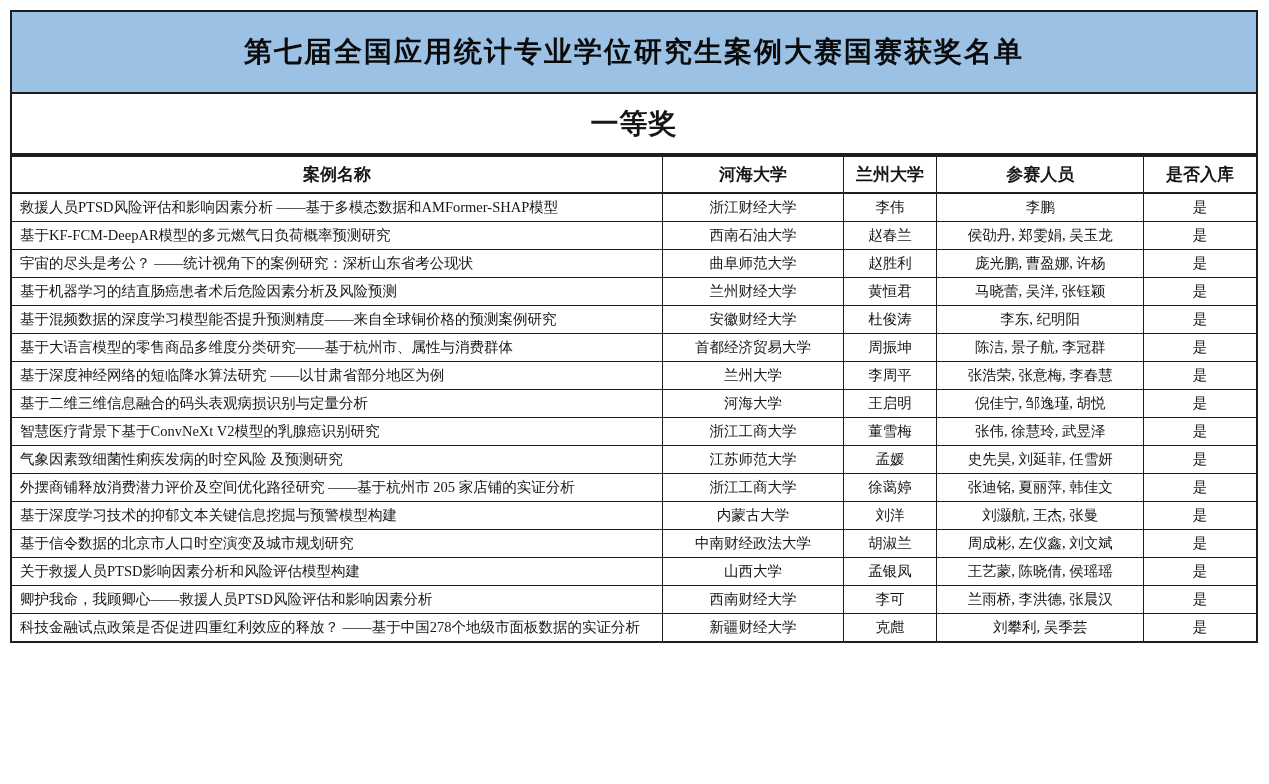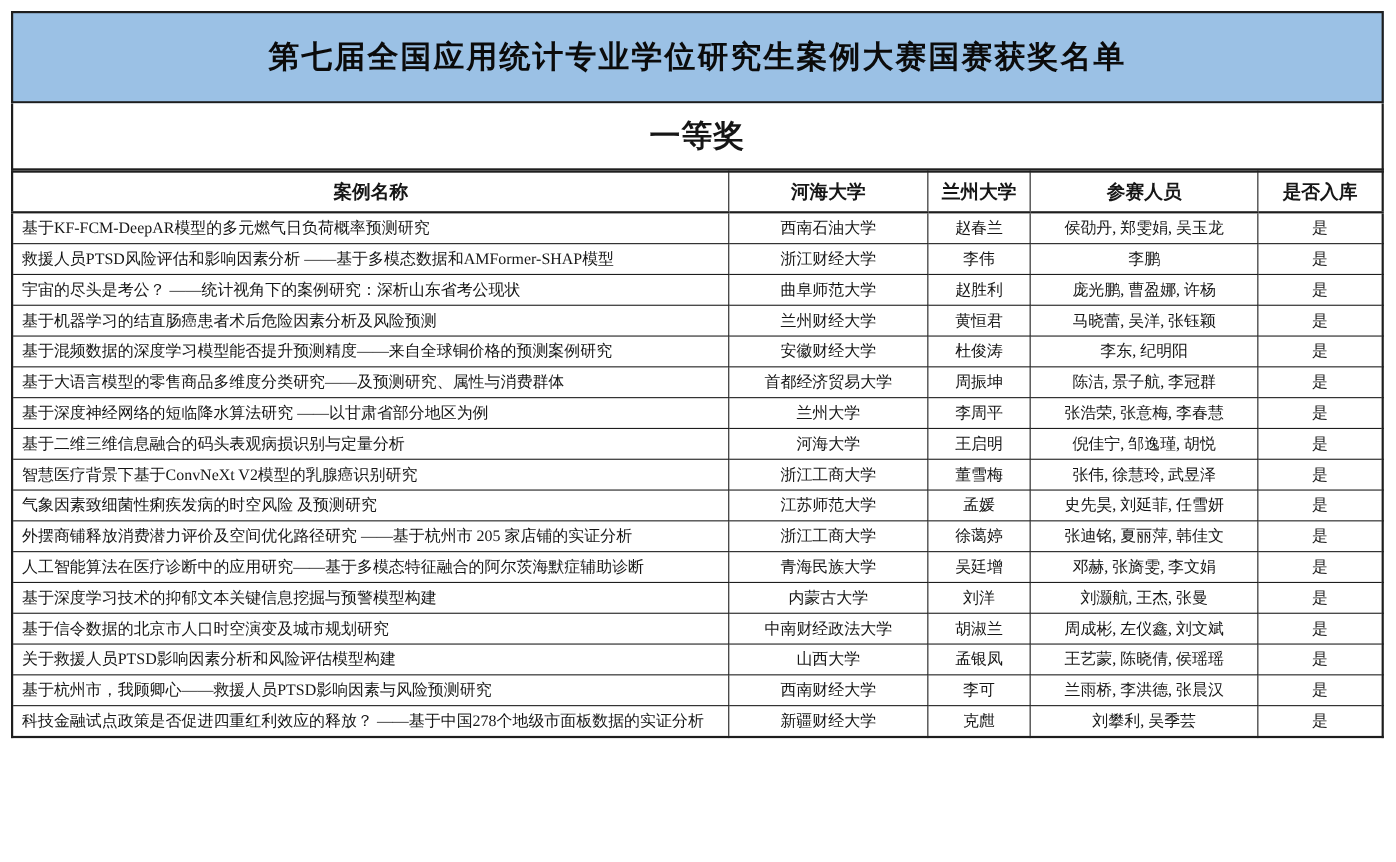--- a/index.html
+++ b/index.html
@@ -98,34 +98,34 @@
       <tr>
         <th>案例名称</th>
         <th>河海大学</th>
         <th>兰州大学</th>
         <th>参赛人员</th>
         <th>是否入库</th>
       </tr>
     </thead>
     <tbody>
         <tr>
+          <td class="case">救援人员PTSD风险评估和影响因素分析 ——基于多模态数据和AMFormer-SHAP模型</td>
+          <td>浙江财经大学</td>
+          <td>李伟</td>
+          <td>李鹏</td>
+          <td>是</td>
+        </tr>
+        <tr>
           <td class="case">基于KF-FCM-DeepAR模型的多元燃气日负荷概率预测研究</td>
           <td>西南石油大学</td>
           <td>赵春兰</td>
           <td>侯劭丹, 郑雯娟, 吴玉龙</td>
           <td>是</td>
         </tr>
         <tr>
-          <td class="case">救援人员PTSD风险评估和影响因素分析 ——基于多模态数据和AMFormer-SHAP模型</td>
-          <td>浙江财经大学</td>
-          <td>李伟</td>
-          <td>李鹏</td>
-          <td>是</td>
-        </tr>
-        <tr>
           <td class="case">宇宙的尽头是考公？ ——统计视角下的案例研究：深析山东省考公现状</td>
           <td>曲阜师范大学</td>
           <td>赵胜利</td>
           <td>庞光鹏, 曹盈娜, 许杨</td>
           <td>是</td>
         </tr>
         <tr>
           <td class="case">基于机器学习的结直肠癌患者术后危险因素分析及风险预测</td>
           <td>兰州财经大学</td>
           <td>黄恒君</td>
@@ -133,21 +133,21 @@
           <td>是</td>
         </tr>
         <tr>
           <td class="case">基于混频数据的深度学习模型能否提升预测精度——来自全球铜价格的预测案例研究</td>
           <td>安徽财经大学</td>
           <td>杜俊涛</td>
           <td>李东, 纪明阳</td>
           <td>是</td>
         </tr>
         <tr>
-          <td class="case">基于大语言模型的零售商品多维度分类研究——及预测研究、属性与消费群体</td>
+          <td class="case">基于大语言模型的零售商品多维度分类研究——基于杭州市、属性与消费群体</td>
           <td>首都经济贸易大学</td>
           <td>周振坤</td>
           <td>陈洁, 景子航, 李冠群</td>
           <td>是</td>
         </tr>
         <tr>
           <td class="case">基于深度神经网络的短临降水算法研究 ——以甘肃省部分地区为例</td>
           <td>兰州大学</td>
           <td>李周平</td>
           <td>张浩荣, 张意梅, 李春慧</td>
@@ -175,27 +175,20 @@
           <td>是</td>
         </tr>
         <tr>
           <td class="case">外摆商铺释放消费潜力评价及空间优化路径研究 ——基于杭州市 205 家店铺的实证分析</td>
           <td>浙江工商大学</td>
           <td>徐蔼婷</td>
           <td>张迪铭, 夏丽萍, 韩佳文</td>
           <td>是</td>
         </tr>
         <tr>
-          <td class="case">人工智能算法在医疗诊断中的应用研究——基于多模态特征融合的阿尔茨海默症辅助诊断</td>
-          <td>青海民族大学</td>
-          <td>吴廷增</td>
-          <td>邓赫, 张旖雯, 李文娟</td>
-          <td>是</td>
-        </tr>
-        <tr>
           <td class="case">基于深度学习技术的抑郁文本关键信息挖掘与预警模型构建</td>
           <td>内蒙古大学</td>
           <td>刘洋</td>
           <td>刘灏航, 王杰, 张曼</td>
           <td>是</td>
         </tr>
         <tr>
           <td class="case">基于信令数据的北京市人口时空演变及城市规划研究</td>
           <td>中南财经政法大学</td>
           <td>胡淑兰</td>
@@ -203,21 +196,21 @@
           <td>是</td>
         </tr>
         <tr>
           <td class="case">关于救援人员PTSD影响因素分析和风险评估模型构建</td>
           <td>山西大学</td>
           <td>孟银凤</td>
           <td>王艺蒙, 陈晓倩, 侯瑶瑶</td>
           <td>是</td>
         </tr>
         <tr>
-          <td class="case">基于杭州市，我顾卿心——救援人员PTSD影响因素与风险预测研究</td>
+          <td class="case">卿护我命，我顾卿心——救援人员PTSD风险评估和影响因素分析</td>
           <td>西南财经大学</td>
           <td>李可</td>
           <td>兰雨桥, 李洪德, 张晨汉</td>
           <td>是</td>
         </tr>
         <tr>
           <td class="case">科技金融试点政策是否促进四重红利效应的释放？ ——基于中国278个地级市面板数据的实证分析</td>
           <td>新疆财经大学</td>
           <td>克甝</td>
           <td>刘攀利, 吴季芸</td>

